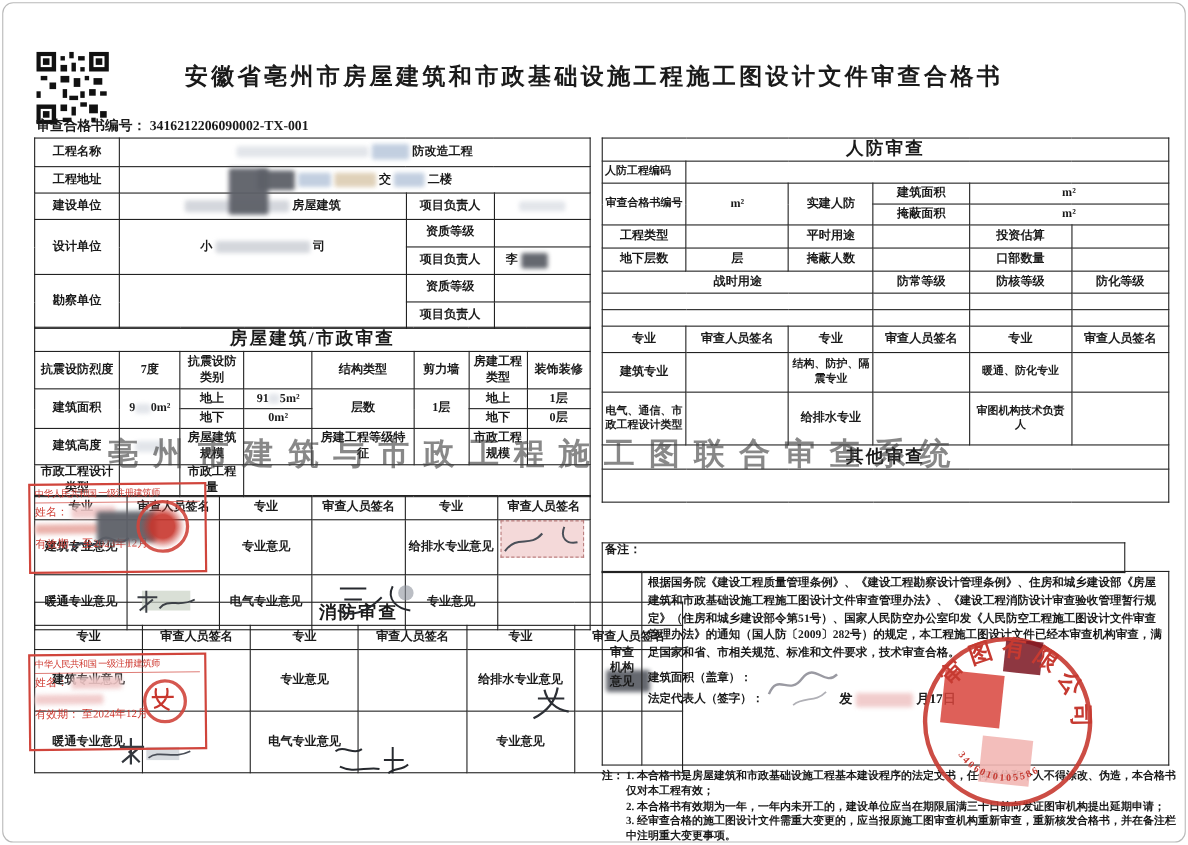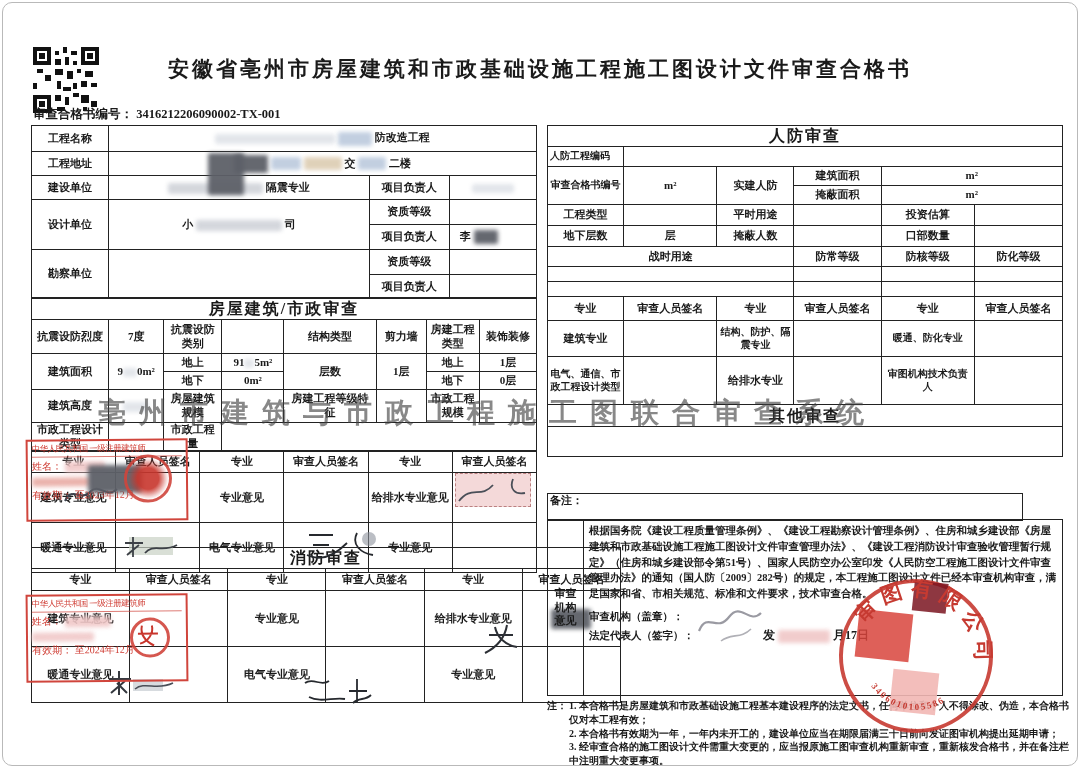--- a/index.html
+++ b/index.html
@@ -111,21 +111,21 @@
         <span class="blur b-tan" style="width:38px;height:13px;"></span>
         <span>交</span>
         <span class="blur b-blue" style="width:28px;height:13px;"></span>
         <span>二楼</span>
       </td>
     </tr>
     <tr style="height:24px">
       <td>建设单位</td>
       <td>
         <span class="blur b-gray" style="width:95px;height:11px;"></span>
-        <span>隔震专业</span>
+        <span>房屋建筑</span>
       </td>
       <td>项目负责人</td>
       <td><span class="blur b-faint" style="width:42px;height:9px;"></span></td>
     </tr>
     <tr style="height:25px">
       <td rowspan="2">设计单位</td>
       <td rowspan="2">
         <span>小</span>
         <span class="blur b-gray" style="width:86px;height:11px;"></span>
         <span>司</span>
@@ -397,21 +397,21 @@
   <table class="tbl" style="left:544px;top:516px;width:516px;">
     <colgroup>
         <col style="width:36px">
         <col style="width:478px">
       </colgroup>
     <tbody>
         <tr style="height:176px">
       <td class="vlabel">审查机构意见</td>
       <td style="vertical-align:top;padding:0;margin-left:36px;">
         <div class="agencytext">根据国务院《建设工程质量管理条例》、《建设工程勘察设计管理条例》、住房和城乡建设部《房屋建筑和市政基础设施工程施工图设计文件审查管理办法》、《建设工程消防设计审查验收管理暂行规定》（住房和城乡建设部令第51号）、国家人民防空办公室印发《人民防空工程施工图设计文件审查管理办法》的通知（国人防〔2009〕282号）的规定，本工程施工图设计文件已经本审查机构审查，满足国家和省、市相关规范、标准和文件要求，技术审查合格。</div>
-        <div class="agencytext" style="padding-top:7px;">审查机构（盖章）：</div>
+        <div class="agencytext" style="padding-top:7px;">建筑面积（盖章）：</div>
         <div class="agencytext">
           <span>法定代表人（签字）：</span>
         </div>
       </td>
     </tr>
   </tbody>
     </table>
 
   <div class="abs" style="left:760px;top:624px;z-index:30;font-size:12px;font-weight:bold;">
     <span>发</span>

